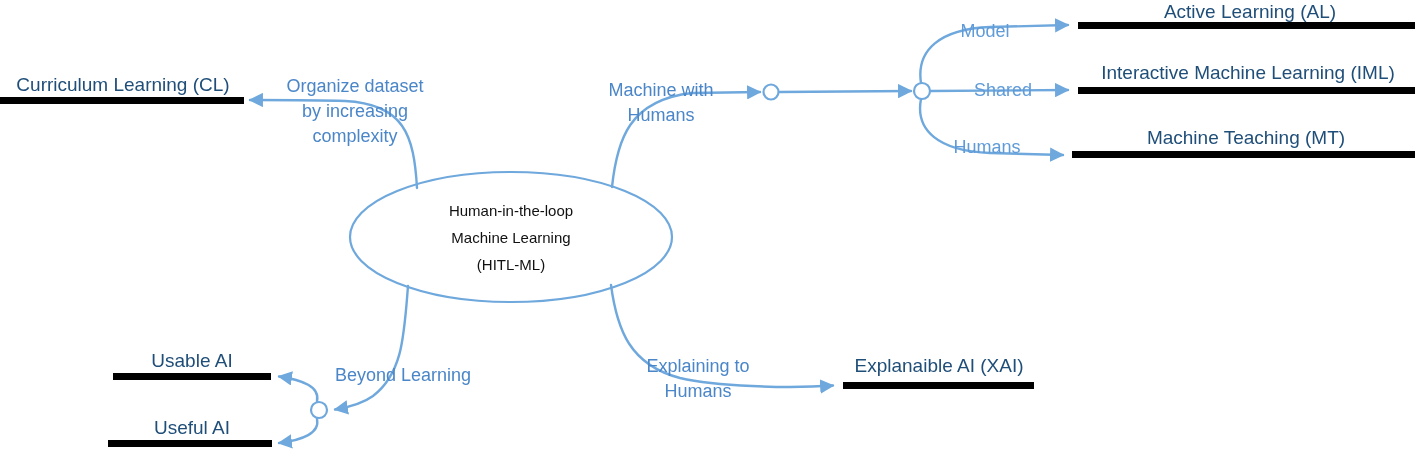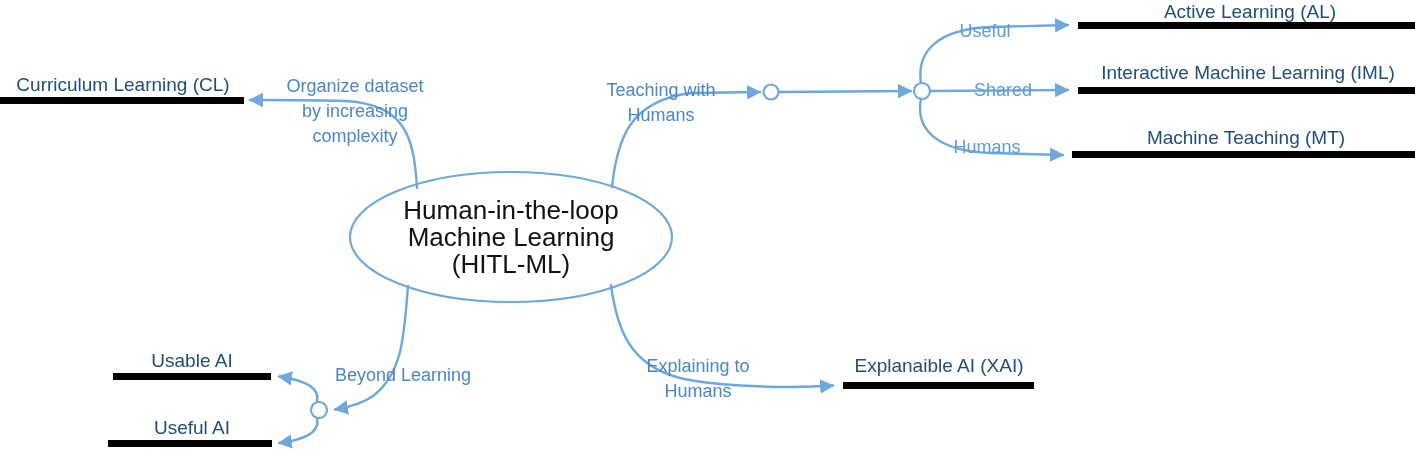--- a/index.html
+++ b/index.html
@@ -14,21 +14,21 @@
   .bar{fill:var(--bar,#000000);}
   .arwhead{fill:var(--line,#6fa8dc);}
   .lbl{
     position:absolute;transform:translateX(-50%);
     font-weight:normal;text-align:center;white-space:nowrap;
   }
   .lbl span{display:block;}
   .node{color:var(--node-label,#1f4e79);font-size:19px;line-height:22px;}
   .branch{color:var(--branch-label,#4a86c8);font-size:18px;line-height:25px;}
   .ctrl{color:var(--control-label,#5f9bd8);font-size:18px;line-height:22px;}
-  .center-label{color:var(--center-text,#111111);font-size:26px;line-height:27px;}
+  .center-label{color:var(--center-text,#111111);font-size:15px;line-height:27px;}
 </style>
 </head>
 <body>
 
 <div class="stage">
 
   <svg width="1415" height="453" viewBox="0 0 1415 453">
     <defs>
       <marker id="arw" viewBox="0 0 10 10" refX="9" refY="5" markerWidth="6" markerHeight="6" orient="auto">
         <path class="arwhead" d="M0,0 L10,5 L0,10 z"></path>
@@ -75,26 +75,26 @@
   <div class="lbl node" style="left:192px;top:350px">Usable AI</div>
   <div class="lbl node" style="left:192px;top:417px">Useful AI</div>
 
   <div class="lbl branch" style="left:355px;top:74px">
     <span>Organize dataset</span>
     <span>by increasing</span>
     <span>complexity</span>
   </div>
 
   <div class="lbl branch" style="left:661px;top:78px">
-    <span>Teaching with</span>
+    <span>Machine with</span>
     <span>Humans</span>
   </div>
 
 
-  <div class="lbl ctrl" style="left:985px;top:20px">Useful</div>
+  <div class="lbl ctrl" style="left:985px;top:20px">Model</div>
   <div class="lbl ctrl" style="left:1003px;top:79px">Shared</div>
   <div class="lbl ctrl" style="left:987px;top:136px">Humans</div>
 
   <div class="lbl branch" style="left:698px;top:354px">
     <span>Explaining to</span>
     <span>Humans</span>
   </div>
 
   <div class="lbl branch" style="left:403px;top:363px">Beyond Learning</div>
 

